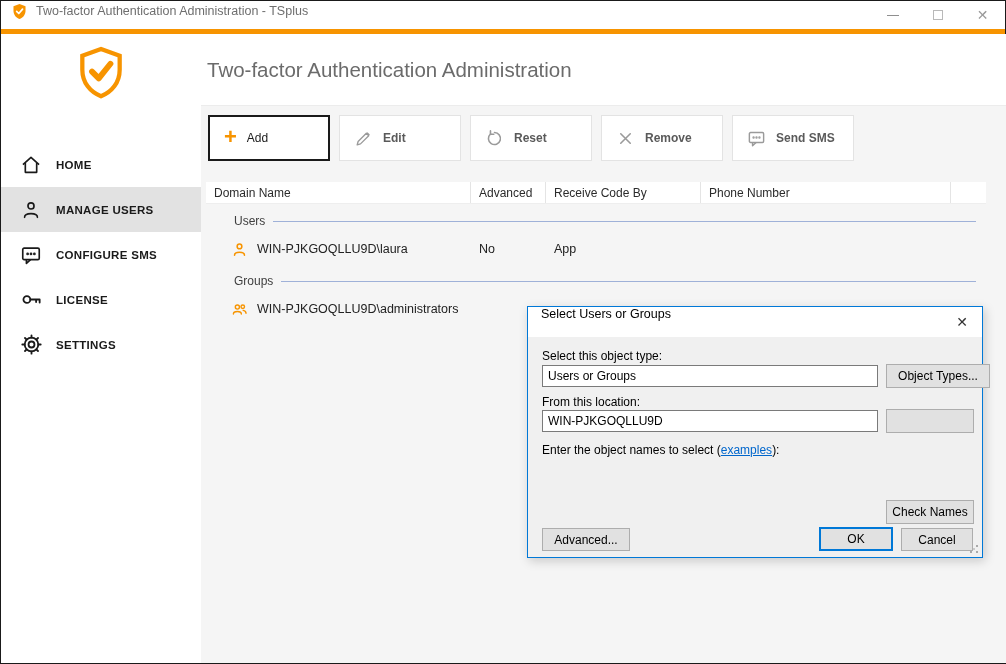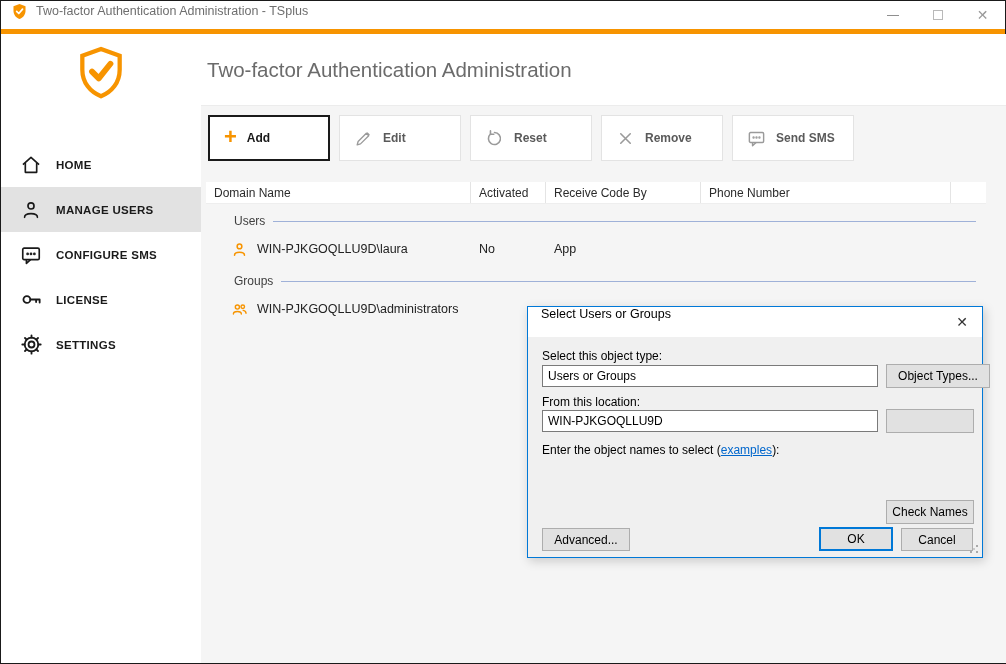--- a/index.html
+++ b/index.html
@@ -38,21 +38,21 @@
                  border-bottom:1px solid #ececec; }
   .page-title { position:absolute; left:6px; top:24px; font-size:20.5px; font-weight:400; color:#6b6b6b; }
   .content { position:absolute; left:0; top:72px; width:100%; height:557px; background:#F5F5F5; }
 
   
   .toolbar { position:absolute; left:7px; top:9px; display:flex; gap:9px; }
   .tb-btn { width:122px; height:46px; background:#fff; border:1px solid #e3e3e3;
             display:flex; align-items:center; padding-left:14px; gap:10px; cursor:pointer; }
   .tb-btn.primary { border:2px solid #1a1a1a; }
   .tb-btn .tb-label { font-size:12px; color:#5a5a5a; font-weight:600; }
-  .tb-btn.primary .tb-label { color:#1a1a1a; font-weight:bold; }
+  .tb-btn.primary .tb-label { color:#1a1a1a; font-weight:normal; }
   .plus-icon { color:#F79400; font-size:22px; font-weight:bold; line-height:1; margin-top:-2px; }
   .tb-icon { width:19px; height:19px; }
 
   
   .table { position:absolute; left:5px; top:76px; width:780px; }
   .thead { display:flex; height:22px; background:#fff; border-bottom:1px solid #eee; }
   .th { font-size:12px; color:#2b2b2b; display:flex; align-items:center; padding-left:8px;
         border-right:1px solid #e4e4e4; background:#fff; }
   .th:last-child { border-right:none; }
   .w-domain { width:265px; } .w-act { width:75px; } .w-code { width:155px; }
@@ -215,21 +215,21 @@
               <circle cx="12" cy="10.8" r="0.6" fill="#9a9a9a"></circle>
               <circle cx="15.7" cy="10.8" r="0.6" fill="#9a9a9a"></circle>
           </svg>
           <span class="tb-label">Send SMS</span>
         </button>
       </div>
 
       <div class="table">
         <div class="thead">
           <div class="th w-domain">Domain Name</div>
-          <div class="th w-act">Activated</div>
+          <div class="th w-act">Advanced</div>
           <div class="th w-code">Receive Code By</div>
           <div class="th w-phone">Phone Number</div>
           <div class="th w-last"></div>
         </div>
 
         <div class="group-row">
           <span class="group-name">Users</span>
           <span class="group-line"></span>
         </div>
 

